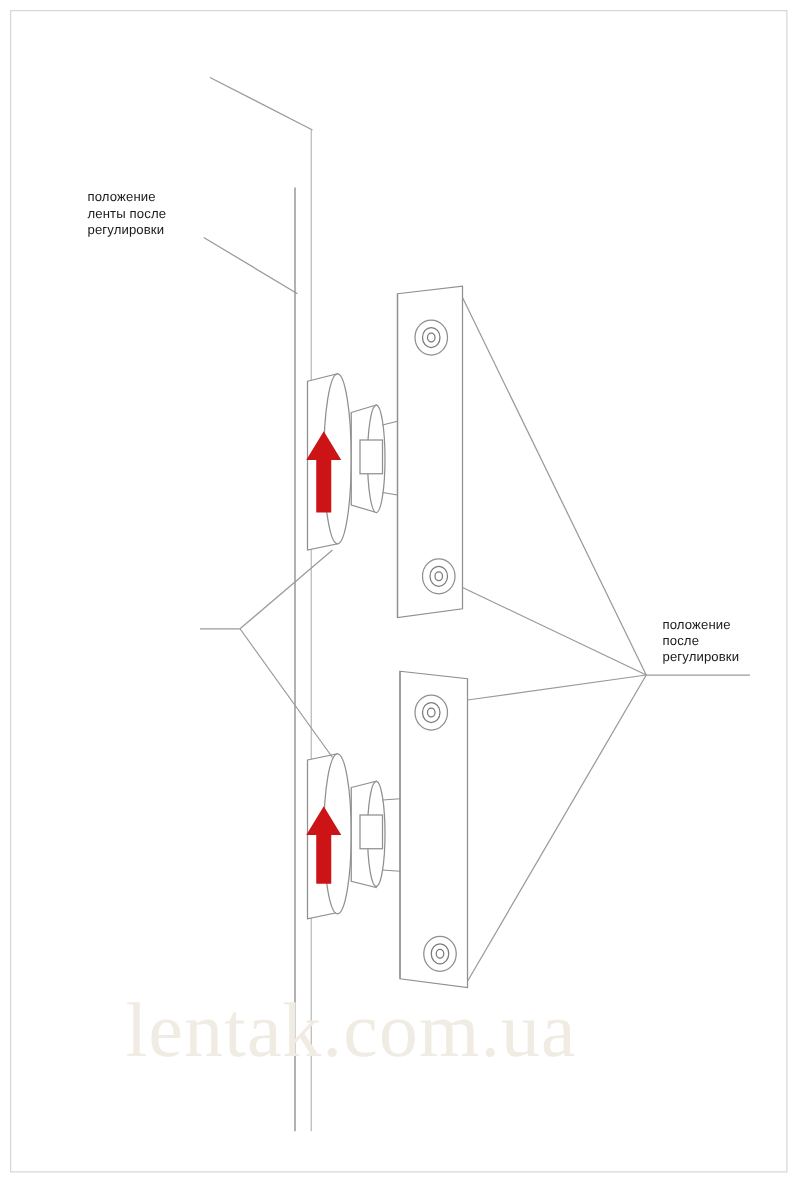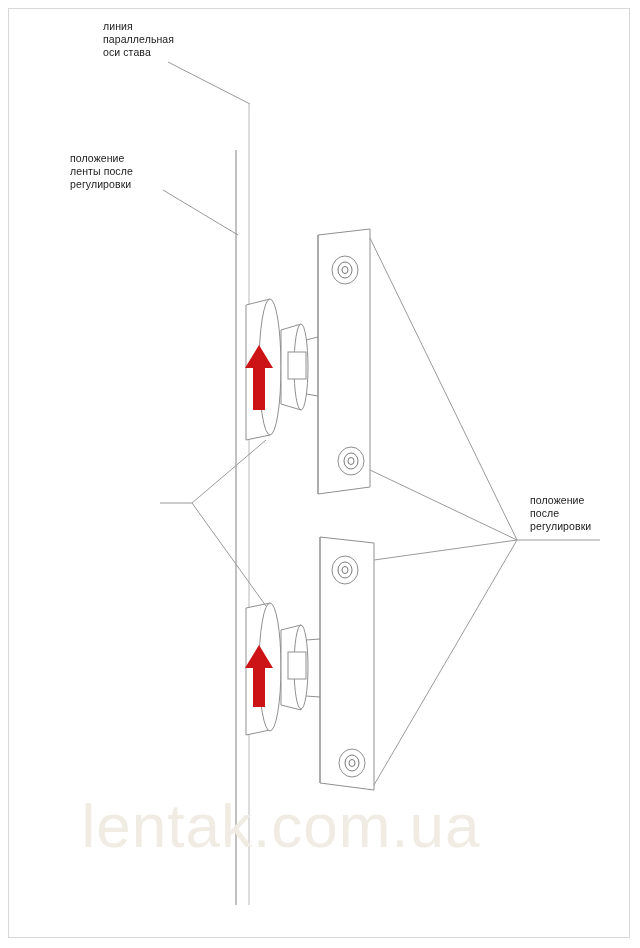--- a/index.html
+++ b/index.html
@@ -47,21 +47,21 @@
   #label-roller-torque { left: 97px; top: 457px; }
   #label-position-after { left: 530px; top: 494px; }
   #watermark {
     position: absolute;
     left: 0;
     top: 790px;
     width: 562px;
     text-align: center;
     font-size: 62px;
     color: #f0ece3;
-    font-family: Liberation Sans, sans-serif;
+    font-family: Liberation Serif, serif;
     letter-spacing: 1px;
     user-select: none;
   }
 </style>
 </head>
 <body>
 
 <div id="page">
 
   <div id="frame"></div>
@@ -170,23 +170,20 @@
 
     <g>
       <path d="M192,503 L266,440" stroke="#9a9a9a" stroke-width="1" fill="none"></path>
       <path d="M192,503 L266,606" stroke="#9a9a9a" stroke-width="1" fill="none"></path>
       <path d="M192,503 L160,503" stroke="#9a9a9a" stroke-width="1" fill="none"></path>
     </g>
   </svg>
 
   <div id="watermark">lentak.com.ua</div>
 
-  <div class="label" id="label-axis-line">линия
-параллельная
-оси става</div>
 
   <div class="label" id="label-belt-after">положение
 ленты после
 регулировки</div>
 
 
   <div class="label" id="label-position-after">положение
 после
 регулировки</div>
 

